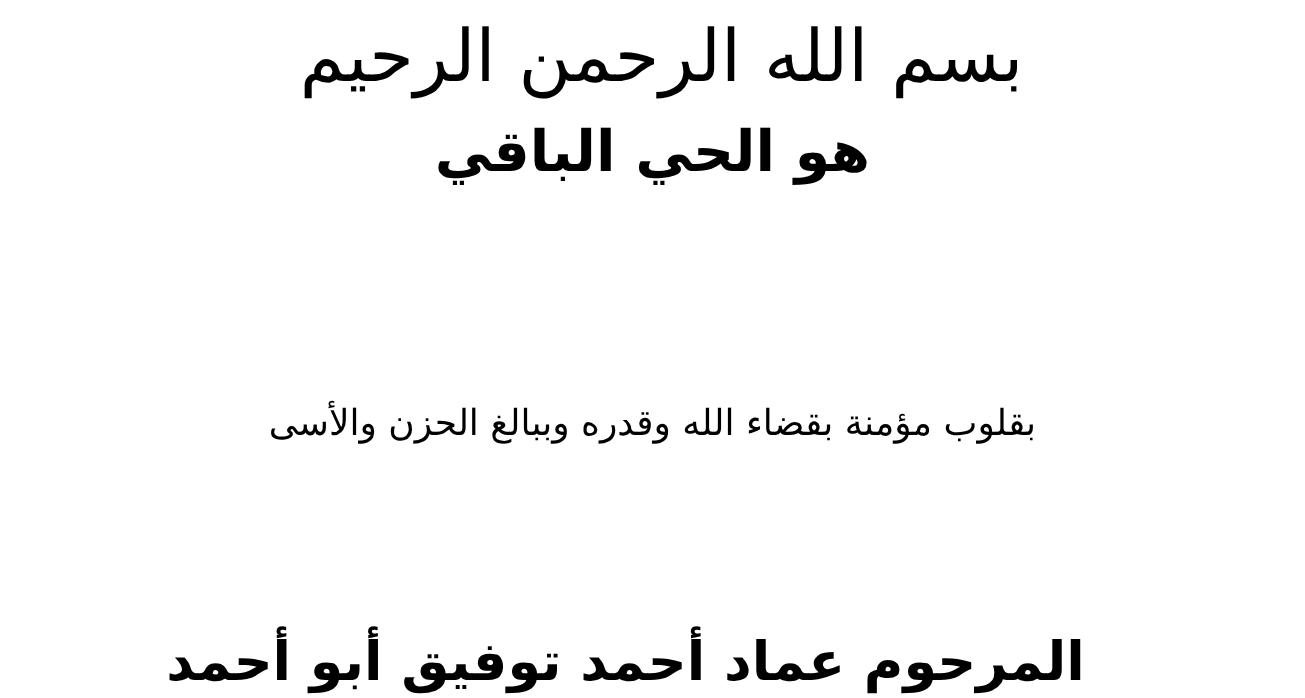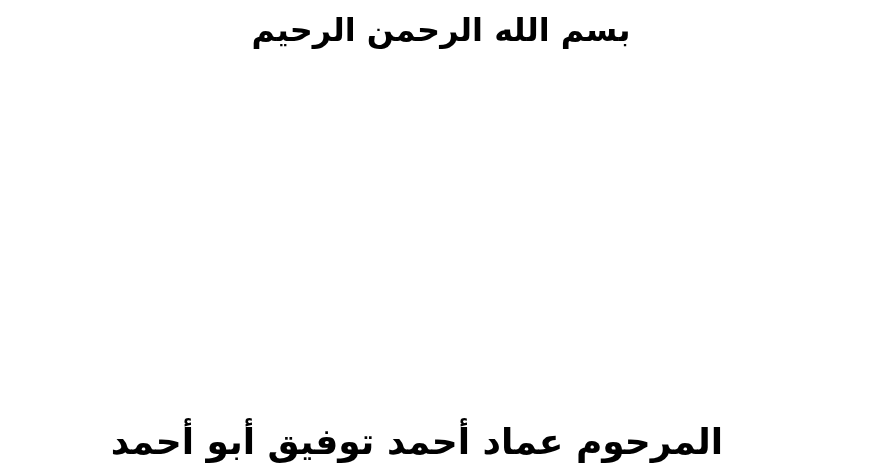--- a/index.html
+++ b/index.html
@@ -26,22 +26,22 @@
       position: absolute;
       direction: rtl;
       unicode-bidi: embed;
       white-space: nowrap;
       text-align: center;
       line-height: 1;
     }
     .basmala {
       left: 12px; right: 0;
       top: 14px;
-      font-size: 32px;
-      font-weight: bold;
+      font-size: 48px;
+      font-weight: normal;
       padding-left: 0px;
     }
     .basmala span, .huwa span, .msg1 span, .msg2 span, .deceased span {
       display: inline-block;
     }
     .huwa {
       left: 0; right: 0;
       top: 82px;
       font-size: 38px;
       font-weight: bold;
@@ -69,16 +69,22 @@
       padding-right: 36px;
     }
   </style>
 </head>
 <body>
 
 <div class="page">
   <div class="line basmala">
     <span>بسم الله الرحمن الرحيم</span>
   </div>
+  <div class="line huwa">
+    <span>هو الحي الباقي</span>
+  </div>
+  <div class="line msg1">
+    <span>بقلوب مؤمنة بقضاء الله وقدره وببالغ الحزن والأسى</span>
+  </div>
   <div class="line deceased">
     <span>المرحوم عماد أحمد توفيق أبو أحمد</span>
   </div>
 </div>
 
 </body></html>

